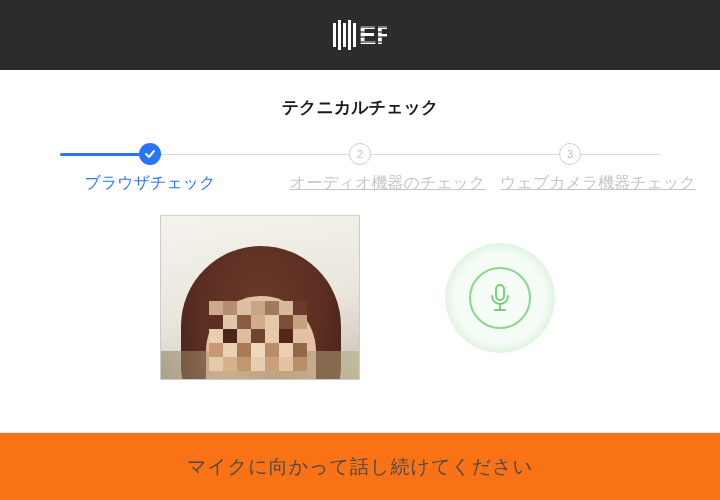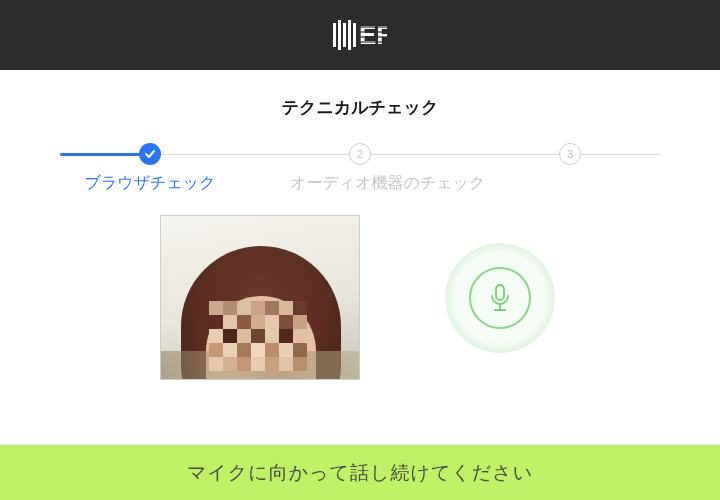--- a/index.html
+++ b/index.html
@@ -74,21 +74,21 @@
   }
   .step-circle.pending {
     border: 1px solid #d0d0d0;
     color: #c0c0c0;
   }
   .step-label {
     font-size: 16px;
     white-space: nowrap;
   }
   .step-label.active { color: #2874ff; }
-  .step-label.pending { color: #c6c6c6; }
+  .step-label.pending { color: #c6c6c6; text-decoration: underline; }
   .content {
     display: flex;
     align-items: center;
     justify-content: center;
     gap: 80px;
     margin-top: 26px;
   }
   .cam-preview {
     width: 200px;
     height: 165px;
@@ -137,22 +137,22 @@
   .mic-ring {
     width: 62px; height: 62px;
     border: 2px solid #8cd88c;
     border-radius: 50%;
     display:flex; align-items:center; justify-content:center;
     background:#fff;
   }
   .footer {
     position:absolute;
     bottom:0; left:0; right:0;
-    height: 56px;
-    background: #bef264;
+    height: 68px;
+    background: #f97316;
     border-top: 1px solid #ececec;
     display:flex; align-items:center; justify-content:center;
   }
   .footer-text {
     font-size: 19px;
     color: #4a4a4a;
     letter-spacing: 1px;
   }
 </style>
 </head>
@@ -210,20 +210,21 @@
     <div class="step-circle pending">
         <span>2</span>
       </div>
     <div class="step-label pending">オーディオ機器のチェック</div>
   </div>
 
   <div class="step" style="left:520px">
     <div class="step-circle pending">
         <span>3</span>
       </div>
+    <div class="step-label pending">ウェブカメラ機器チェック</div>
   </div>
 </div>
 
 <div class="content">
   <div class="cam-preview">
     <div class="face-hair"></div>
     <div class="face-skin"></div>
     <div class="shelf"></div>
     <div class="pixelate">
       <span style="background:#caa98d"></span>

